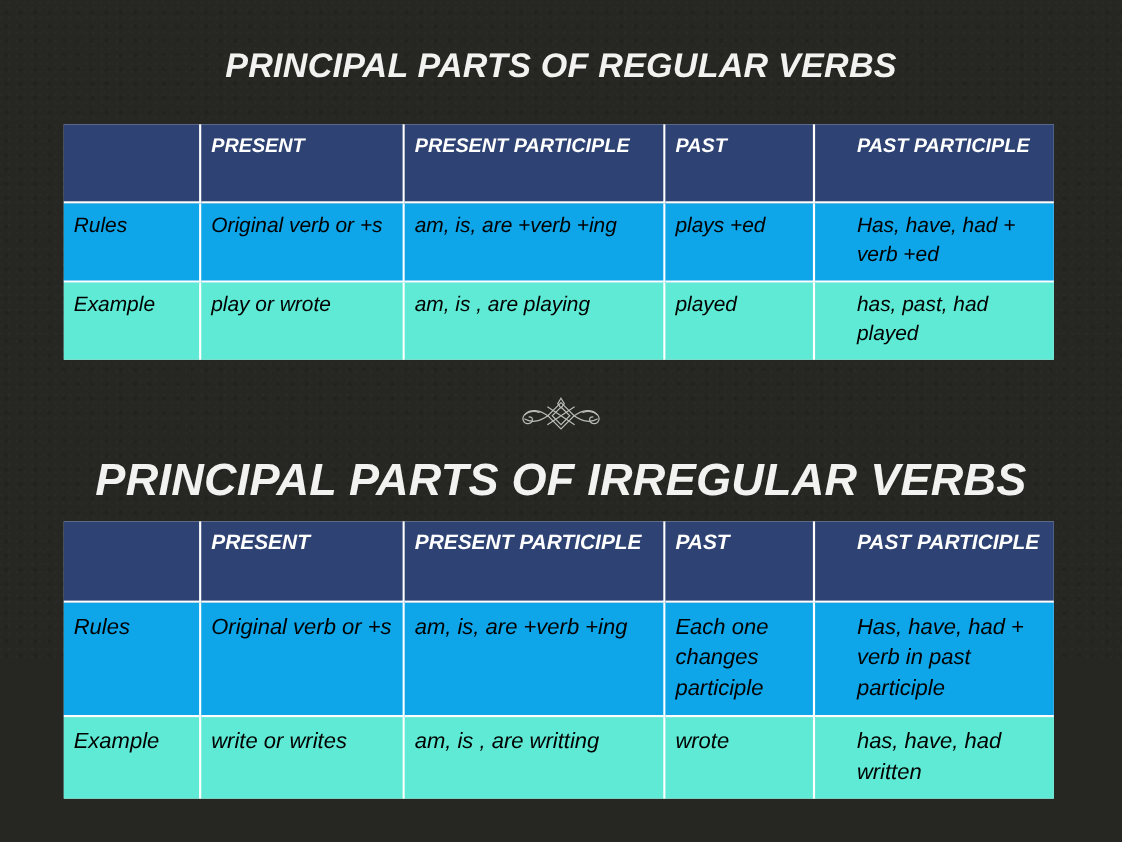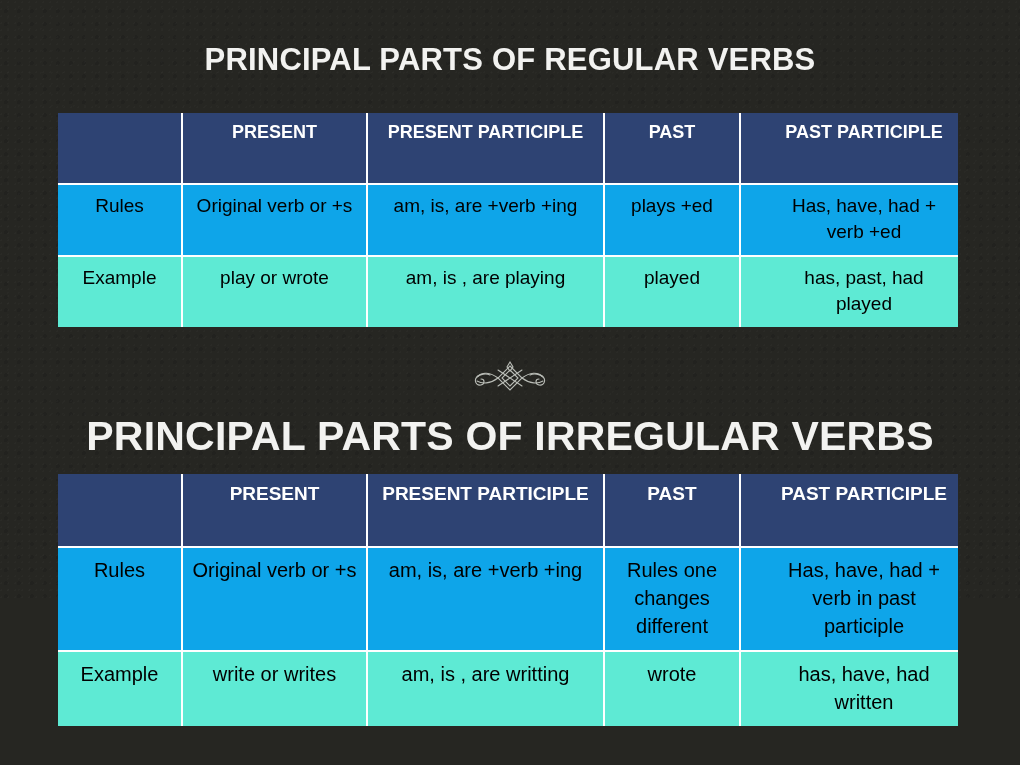--- a/index.html
+++ b/index.html
@@ -23,20 +23,21 @@
       radial-gradient(circle at 70% 60%, rgba(255,255,255,0.015) 0 1px, transparent 1px),
       radial-gradient(circle at 45% 85%, rgba(0,0,0,0.10) 0 2px, transparent 2px);
     background-size: 7px 7px, 11px 11px, 13px 13px;
     pointer-events: none;
   }
 
   .slide {
     position: relative;
     width: 1020px;
     height: 599px;
+    font-style: italic;
   }
 
   .section-title {
     position: absolute;
     left: 0;
     width: 1020px;
     text-align: center;
     color: #f2f2f0;
     font-weight: bold;
     letter-spacing: 0.2px;
@@ -64,21 +65,21 @@
     width: 900px;
   }
   #table-irregular {
     left: 58px;
     top: 474px;
     width: 900px;
   }
 
   .verb-table td, .verb-table th {
     vertical-align: top;
-    text-align: center;
+    text-align: left;
     border-right: 2px solid #ffffff;
     border-bottom: 2px solid #ffffff;
     padding: 8px 9px 10px 9px;
     font-weight: normal;
     color: #000000;
   }
   .verb-table tr td:last-child,
   .verb-table tr th:last-child {
     border-right: none;
     padding-left: 38px;
@@ -208,21 +209,21 @@
         <th>PRESENT PARTICIPLE</th>
         <th>PAST</th>
         <th>PAST PARTICIPLE</th>
       </tr>
     </thead>
     <tbody>
       <tr class="row-rules">
         <td>Rules</td>
         <td>Original verb or +s</td>
         <td>am, is, are +verb +ing</td>
-        <td>Rules one changes different</td>
+        <td>Each one changes participle</td>
         <td>Has, have, had + verb in past participle</td>
       </tr>
       <tr class="row-example">
         <td>Example</td>
         <td>write or writes</td>
         <td>am, is , are writting</td>
         <td>wrote</td>
         <td>has, have, had written</td>
       </tr>
     </tbody>

